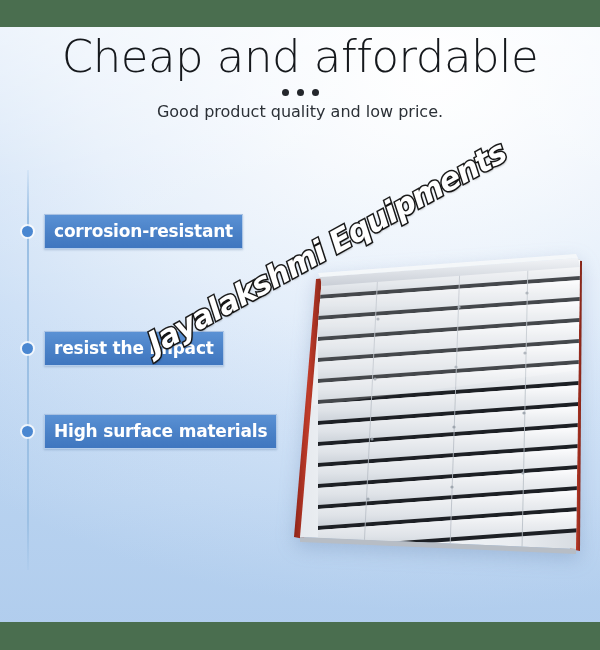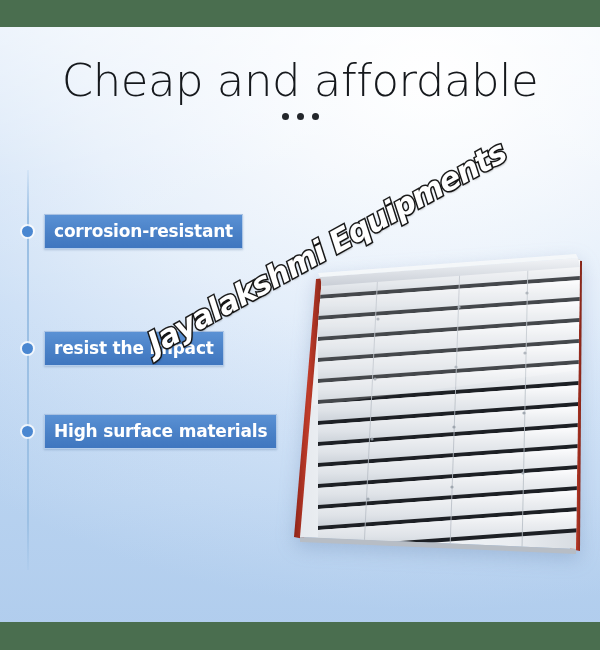--- a/index.html
+++ b/index.html
@@ -26,21 +26,21 @@
   #banner:after{
     content:"";position:absolute;inset:0;
     background:linear-gradient(180deg, rgba(255,255,255,.55) 0%, rgba(255,255,255,.12) 26%,
                rgba(255,255,255,0) 48%, rgba(170,200,235,.10) 78%, rgba(150,185,228,.22) 100%);
     pointer-events:none;
   }
 
   
   .header{position:absolute;left:0;top:0;width:600px;text-align:center;z-index:5;}
   .title{
-    margin:0;padding-top:28px;
+    margin:0;padding-top:4px;
     font-size:45px;font-weight:300;letter-spacing:-0.5px;color:#15181c;
     line-height:1.15;font-family:"DejaVu Sans", sans-serif;
   }
   .dots{margin:6px auto 0;display:flex;justify-content:center;gap:8px;height:7px;}
   .dots i{display:block;width:7px;height:7px;border-radius:50%;background:#23262b;}
   .subtitle{
     margin:6px 0 0;font-size:16px;color:#2b3036;font-weight:400;
     font-family:"DejaVu Sans", sans-serif;
   }
 
@@ -98,20 +98,21 @@
 
   <div id="banner">
 
     <div class="header">
       <h1 class="title">Cheap and affordable</h1>
       <div class="dots">
         <i></i>
         <i></i>
         <i></i>
       </div>
+      <p class="subtitle">Good product quality and low price.</p>
     </div>
 
     <svg id="product" viewBox="0 0 360 310">
       <defs>
         <linearGradient id="slatG" x1="0" y1="0" x2="0" y2="1">
           <stop offset="0%" stop-color="#fdfdfe"></stop>
           <stop offset="35%" stop-color="#eceef1"></stop>
           <stop offset="70%" stop-color="#dfe3e8"></stop>
           <stop offset="100%" stop-color="#cdd3da"></stop>
         </linearGradient>

